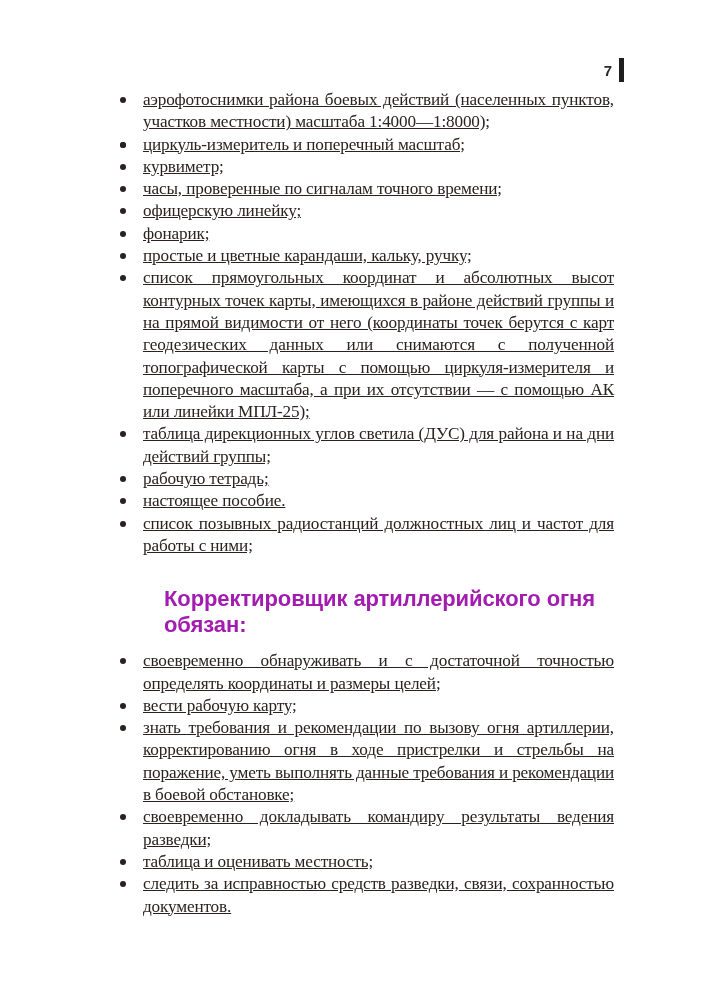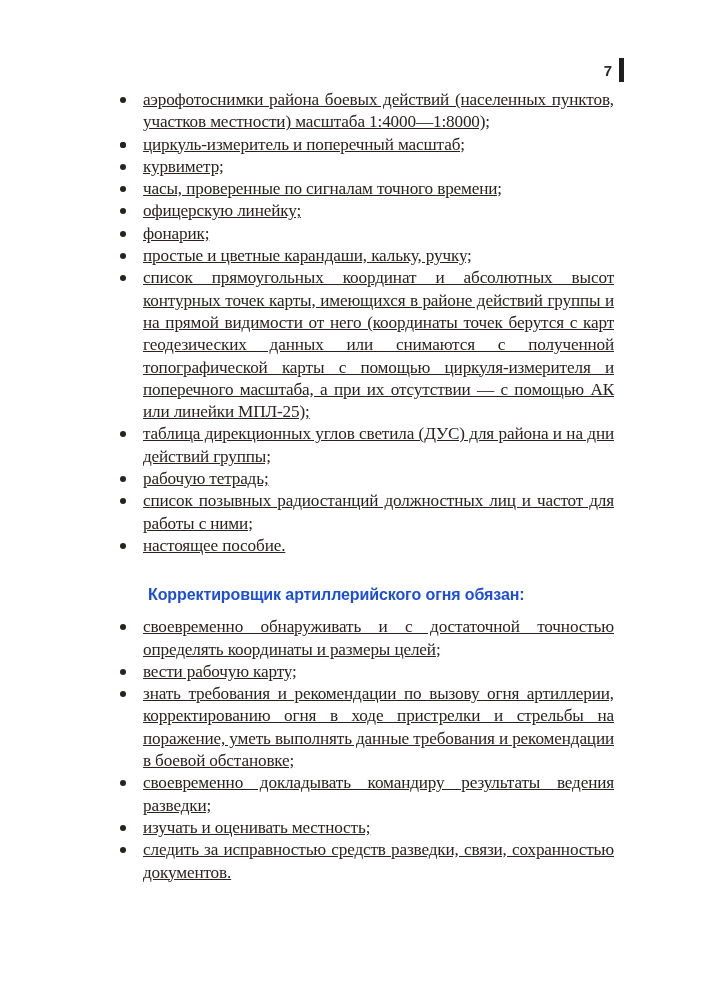--- a/index.html
+++ b/index.html
@@ -17,21 +17,21 @@
   ul { list-style: none; margin: 0; padding: 0; }
   li {
     position: relative; padding-left: 26px; font-size: 17.2px; line-height: 22.3px;
     text-align: justify; letter-spacing: -0.15px; text-decoration: underline;
   }
   li .bullet {
     position: absolute; left: 3px; top: 8px; width: 6px; height: 6px; border-radius: 50%; background: #2a2220;
   }
   .section-heading {
     font-family: "Liberation Sans", "DejaVu Sans", sans-serif; font-weight: bold;
-    font-size: 16px; color: #1d4ed8; margin: 29px 0 12px 31px; letter-spacing: -0.1px;
+    font-size: 22px; color: #a21caf; margin: 29px 0 12px 47px; letter-spacing: -0.1px;
   }
 </style>
 </head>
 <body>
 
 <div class="page-header">
   <span class="page-number">7</span>
   <span class="page-bar"></span>
 </div>
 
@@ -41,27 +41,27 @@
     <li><span class="bullet"></span></li>
     <li><span class="bullet"></span><span>циркуль-измеритель и поперечный масштаб;</span></li>
     <li><span class="bullet"></span><span>курвиметр;</span></li>
     <li><span class="bullet"></span><span>часы, проверенные по сигналам точного времени;</span></li>
     <li><span class="bullet"></span><span>офицерскую линейку;</span></li>
     <li><span class="bullet"></span><span>фонарик;</span></li>
     <li><span class="bullet"></span><span>простые и цветные карандаши, кальку, ручку;</span></li>
     <li><span class="bullet"></span><span>список прямоугольных координат и абсолютных высот контурных точек карты, имеющихся в районе действий группы и на прямой видимости от него (координаты точек берутся с карт геодезических данных или снимаются с полученной топографической карты с помощью циркуля-измерителя и поперечного масштаба, а при их отсутствии — с помощью АК или линейки МПЛ-25);</span></li>
     <li><span class="bullet"></span><span>таблица дирекционных углов светила (ДУС) для района и на дни действий группы;</span></li>
     <li><span class="bullet"></span><span>рабочую тетрадь;</span></li>
+    <li><span class="bullet"></span><span>настоящее пособие.</span></li>
     <li><span class="bullet"></span><span>список позывных радиостанций должностных лиц и частот для работы с ними;</span></li>
-    <li><span class="bullet"></span><span>настоящее пособие.</span></li>
   </ul>
 
   <div class="section-heading">Корректировщик артиллерийского огня обязан:</div>
 
   <ul>
     <li><span class="bullet"></span><span>своевременно обнаруживать и с достаточной точностью определять координаты и размеры целей;</span></li>
     <li><span class="bullet"></span><span>вести рабочую карту;</span></li>
     <li><span class="bullet"></span><span>знать требования и рекомендации по вызову огня артиллерии, корректированию огня в ходе пристрелки и стрельбы на поражение, уметь выполнять данные требования и рекомендации в боевой обстановке;</span></li>
     <li><span class="bullet"></span><span>своевременно докладывать командиру результаты ведения разведки;</span></li>
-    <li><span class="bullet"></span><span>изучать и оценивать местность;</span></li>
+    <li><span class="bullet"></span><span>таблица и оценивать местность;</span></li>
     <li><span class="bullet"></span><span>следить за исправностью средств разведки, связи, сохранностью документов.</span></li>
   </ul>
 </div>
 
 </body></html>

